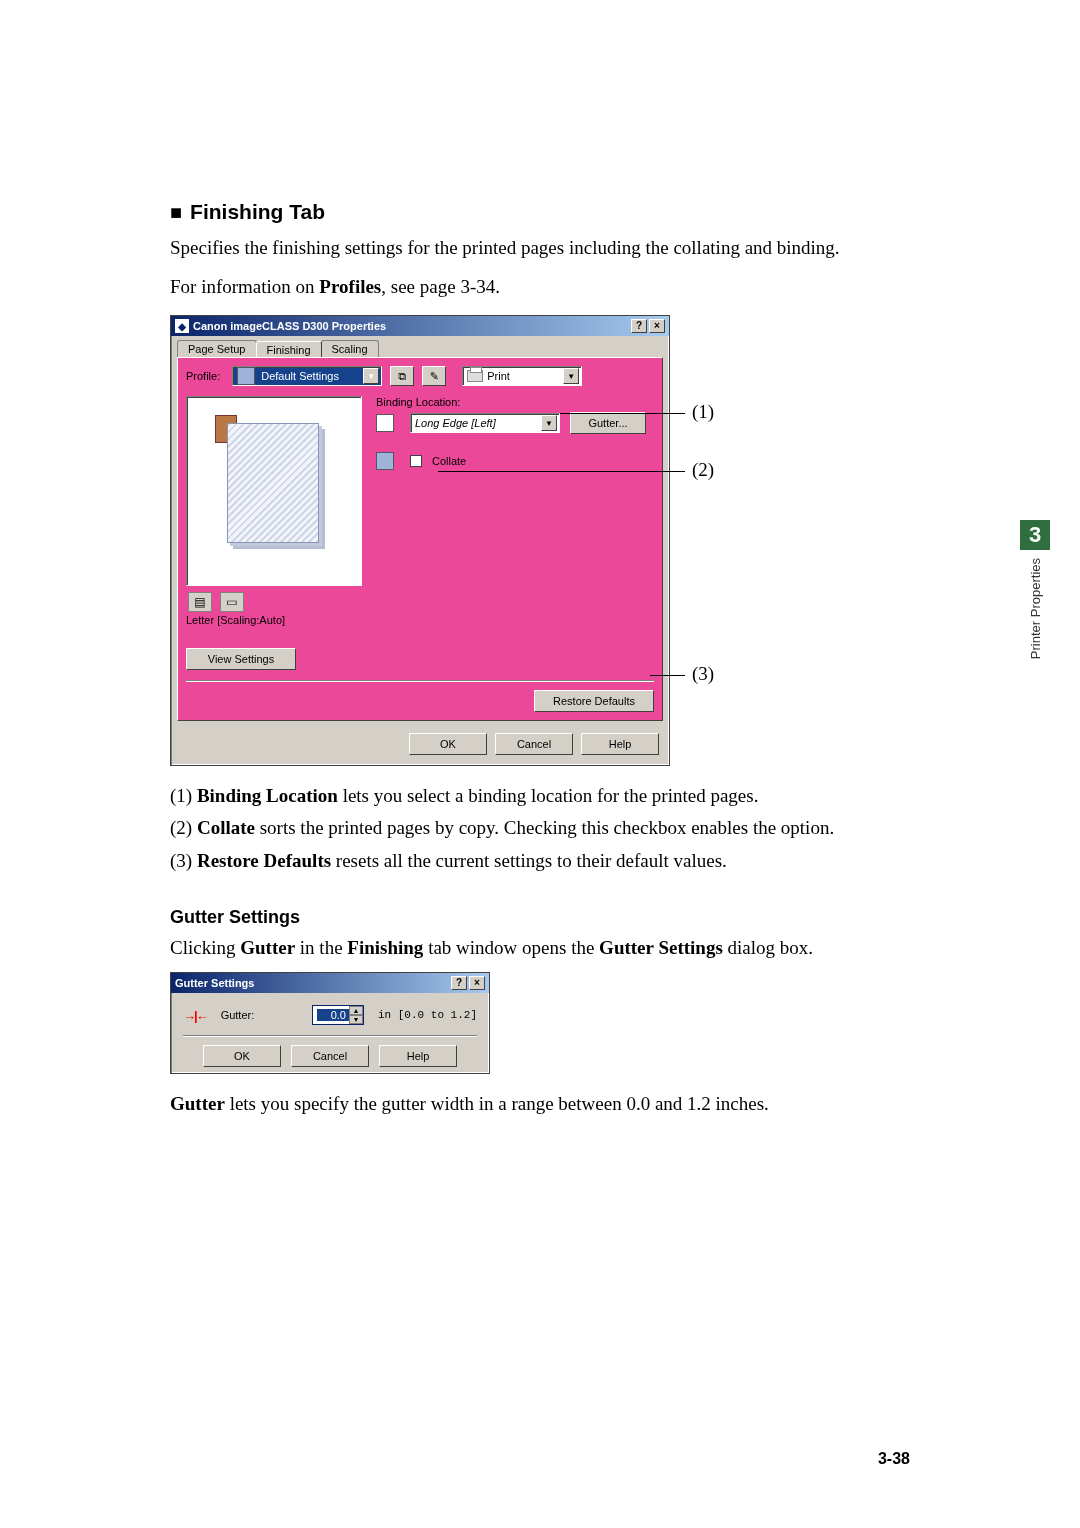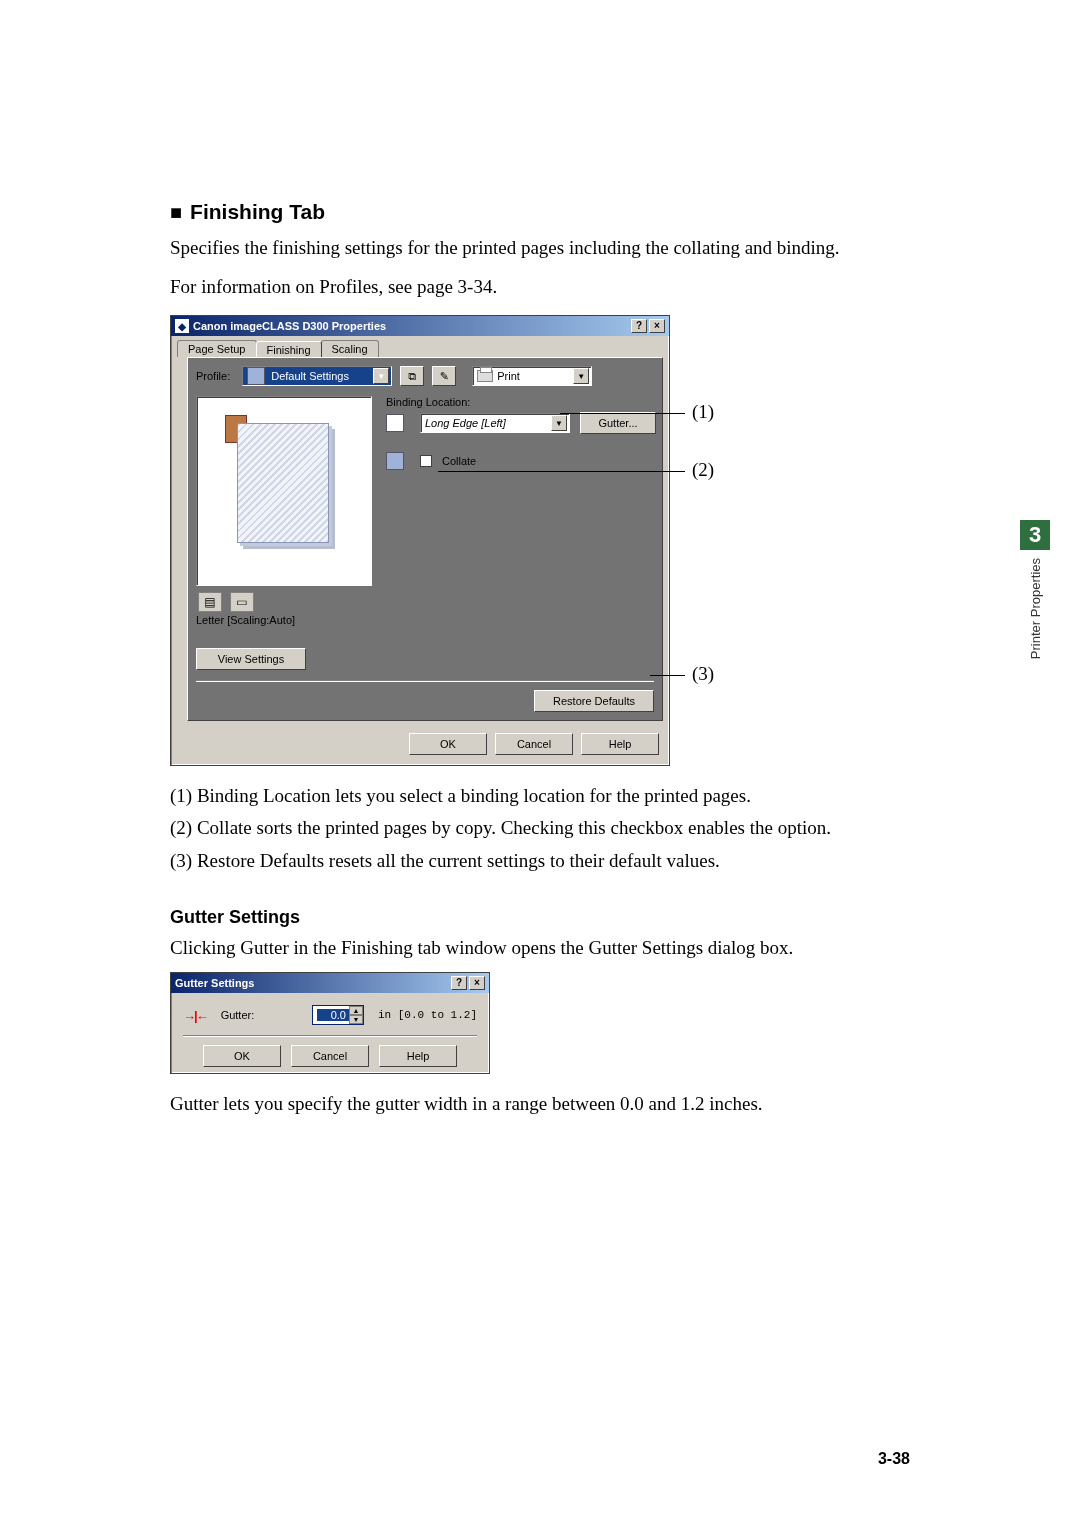--- a/index.html
+++ b/index.html
@@ -21,21 +21,21 @@
     font-weight: bold;
     font-size: 21px;
     margin: 0 0 10px 0;
   }
   .heading .sq { font-size: 20px; margin-right: 8px; }
   .bodytext {
     font-size: 19px;
     line-height: 1.5;
     margin: 0 0 10px 0;
   }
-  .bodytext b, .list b { font-weight: normal; }
+  .bodytext b, .list b { font-weight: bold; }
   .subheading {
     font-family: Arial, Helvetica, sans-serif;
     font-weight: bold;
     font-size: 18px;
     margin: 30px 0 6px 0;
   }
   .list {
     font-size: 19px;
     line-height: 1.7;
     margin: 14px 0 0 0;
@@ -80,23 +80,23 @@
   .tab {
     border:1px solid #808080; border-bottom:none;
     background:#d4d0c8; padding:2px 10px; margin-right:-1px;
     border-top-left-radius:3px; border-top-right-radius:3px;
   }
   .tab.active {
     background:#d4d0c8; position:relative; top:1px;
     border-color:#fff #404040 #d4d0c8 #fff;
   }
   .tabpane {
-    margin: 0 6px 6px 16px;
-    border:1px solid #fff; border-right-color:#404040; border-bottom-color:#404040;
-    background:#737373;
+    margin: 0 6px 6px 6px;
+    border:1px solid #fff; border-right-color:#404040; border-bottom-color:#404040;
+    background:#ec4899;
     padding:8px;
     position: relative;
   }
   .row { display:flex; align-items:center; }
   .lbl { margin-right:6px; }
   .dd {
     background:#fff; border:1px solid #808080; border-right-color:#fff; border-bottom-color:#fff;
     box-shadow: inset 1px 1px 0 #404040;
     height:20px; display:flex; align-items:center; padding:0 2px 0 4px;
   }

